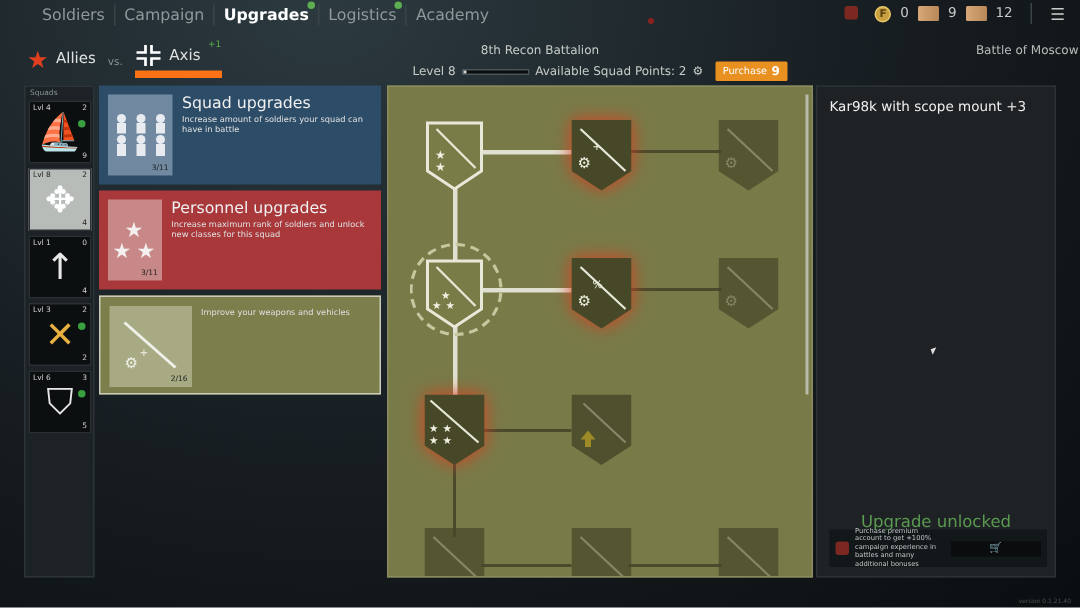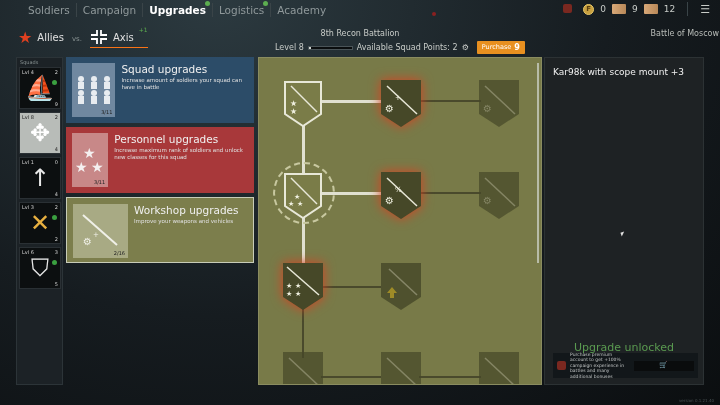--- a/index.html
+++ b/index.html
@@ -11,21 +11,21 @@
 .topnav .tab.active{color:#fff;font-weight:bold}
 .topnav .dot{position:absolute;top:-2px;right:2px;width:5px;height:5px;border-radius:50%;background:#5cae50}
 .res{position:absolute;top:2px;right:10px;display:flex;align-items:center;gap:6px;font-size:9px;color:#c8ccc8}
 .res .coin{width:11px;height:11px;border-radius:50%;background:#c8a040;border:1px solid #e8c868;font-size:7px;color:#5a4010;display:flex;align-items:center;justify-content:center;font-weight:bold}
 .res .card{width:14px;height:10px;background:linear-gradient(90deg,#d8a878,#b88858);border-radius:1px}
 .res .sep{width:1px;height:14px;background:#3a4448;margin:0 6px}
 .res .menu{font-size:11px;color:#c8ccc8}
 .medal{position:absolute;top:4px;left:563px;width:9px;height:9px;background:#7a2820;border-radius:2px}
 .factions{position:absolute;top:30px;left:18px;display:flex;align-items:center;gap:8px}
 .faction{display:flex;align-items:center;gap:5px;font-size:10px;color:#e0e0e0;padding-bottom:3px}
-.faction.active{border-bottom:1px solid #f97316}
+.faction.active{border-bottom:5px solid #f97316}
 .star-red{color:#e04020;font-size:16px;line-height:14px}
 .vs{font-size:7px;color:#8a9494}
 .plus{font-size:6px;color:#5cae50;position:relative;top:-8px}
 .battalion{position:absolute;top:29px;left:0;width:720px;text-align:center;font-size:8px;color:#c8ccc8}
 .levelbar{position:absolute;top:41px;left:275px;display:flex;align-items:center;gap:4px;font-size:8px;color:#c8ccc8}
 .levelbar .bar{width:45px;height:4px;background:#0a0d0e;border:1px solid #4a5458}
 .levelbar .bar span{display:block;width:2px;height:100%;background:#d0d4d0}
 .purchase{background:#e89020;color:#fff;font-size:6.5px;padding:2px 5px;border-radius:1px;display:flex;align-items:flex-start;gap:3px;margin-left:4px}
 .purchase b{font-size:8px}
 .battle{position:absolute;top:29px;right:1px;font-size:8px;color:#b8bcb8}
@@ -208,21 +208,20 @@
   <div class="cat work">
     <div class="thumb">
       <svg width="44" height="40" viewBox="0 0 44 40">
           <line x1="4" y1="4" x2="38" y2="34" stroke="#f0f0e8" stroke-width="2"></line>
           <text x="4" y="34" font-size="10" fill="#f0f0e8">⚙</text>
           <text x="14" y="26" font-size="7" fill="#f0f0e8">+</text>
         </svg>
       <span class="prog">2/16</span>
     </div>
     <div class="txt">
-        <h3>Workshop upgrades</h3>
         <p>Improve your weapons and vehicles</p>
       </div>
   </div>
 </div>
 
 <div class="tree">
   <div class="line" style="left:44px;top:42px;width:78px;height:3px"></div>
   <div class="line dark" style="left:160px;top:42px;width:62px;height:2px"></div>
   <div class="line" style="left:43px;top:66px;width:3px;height:60px"></div>
   <div class="line" style="left:44px;top:134px;width:78px;height:3px"></div>

